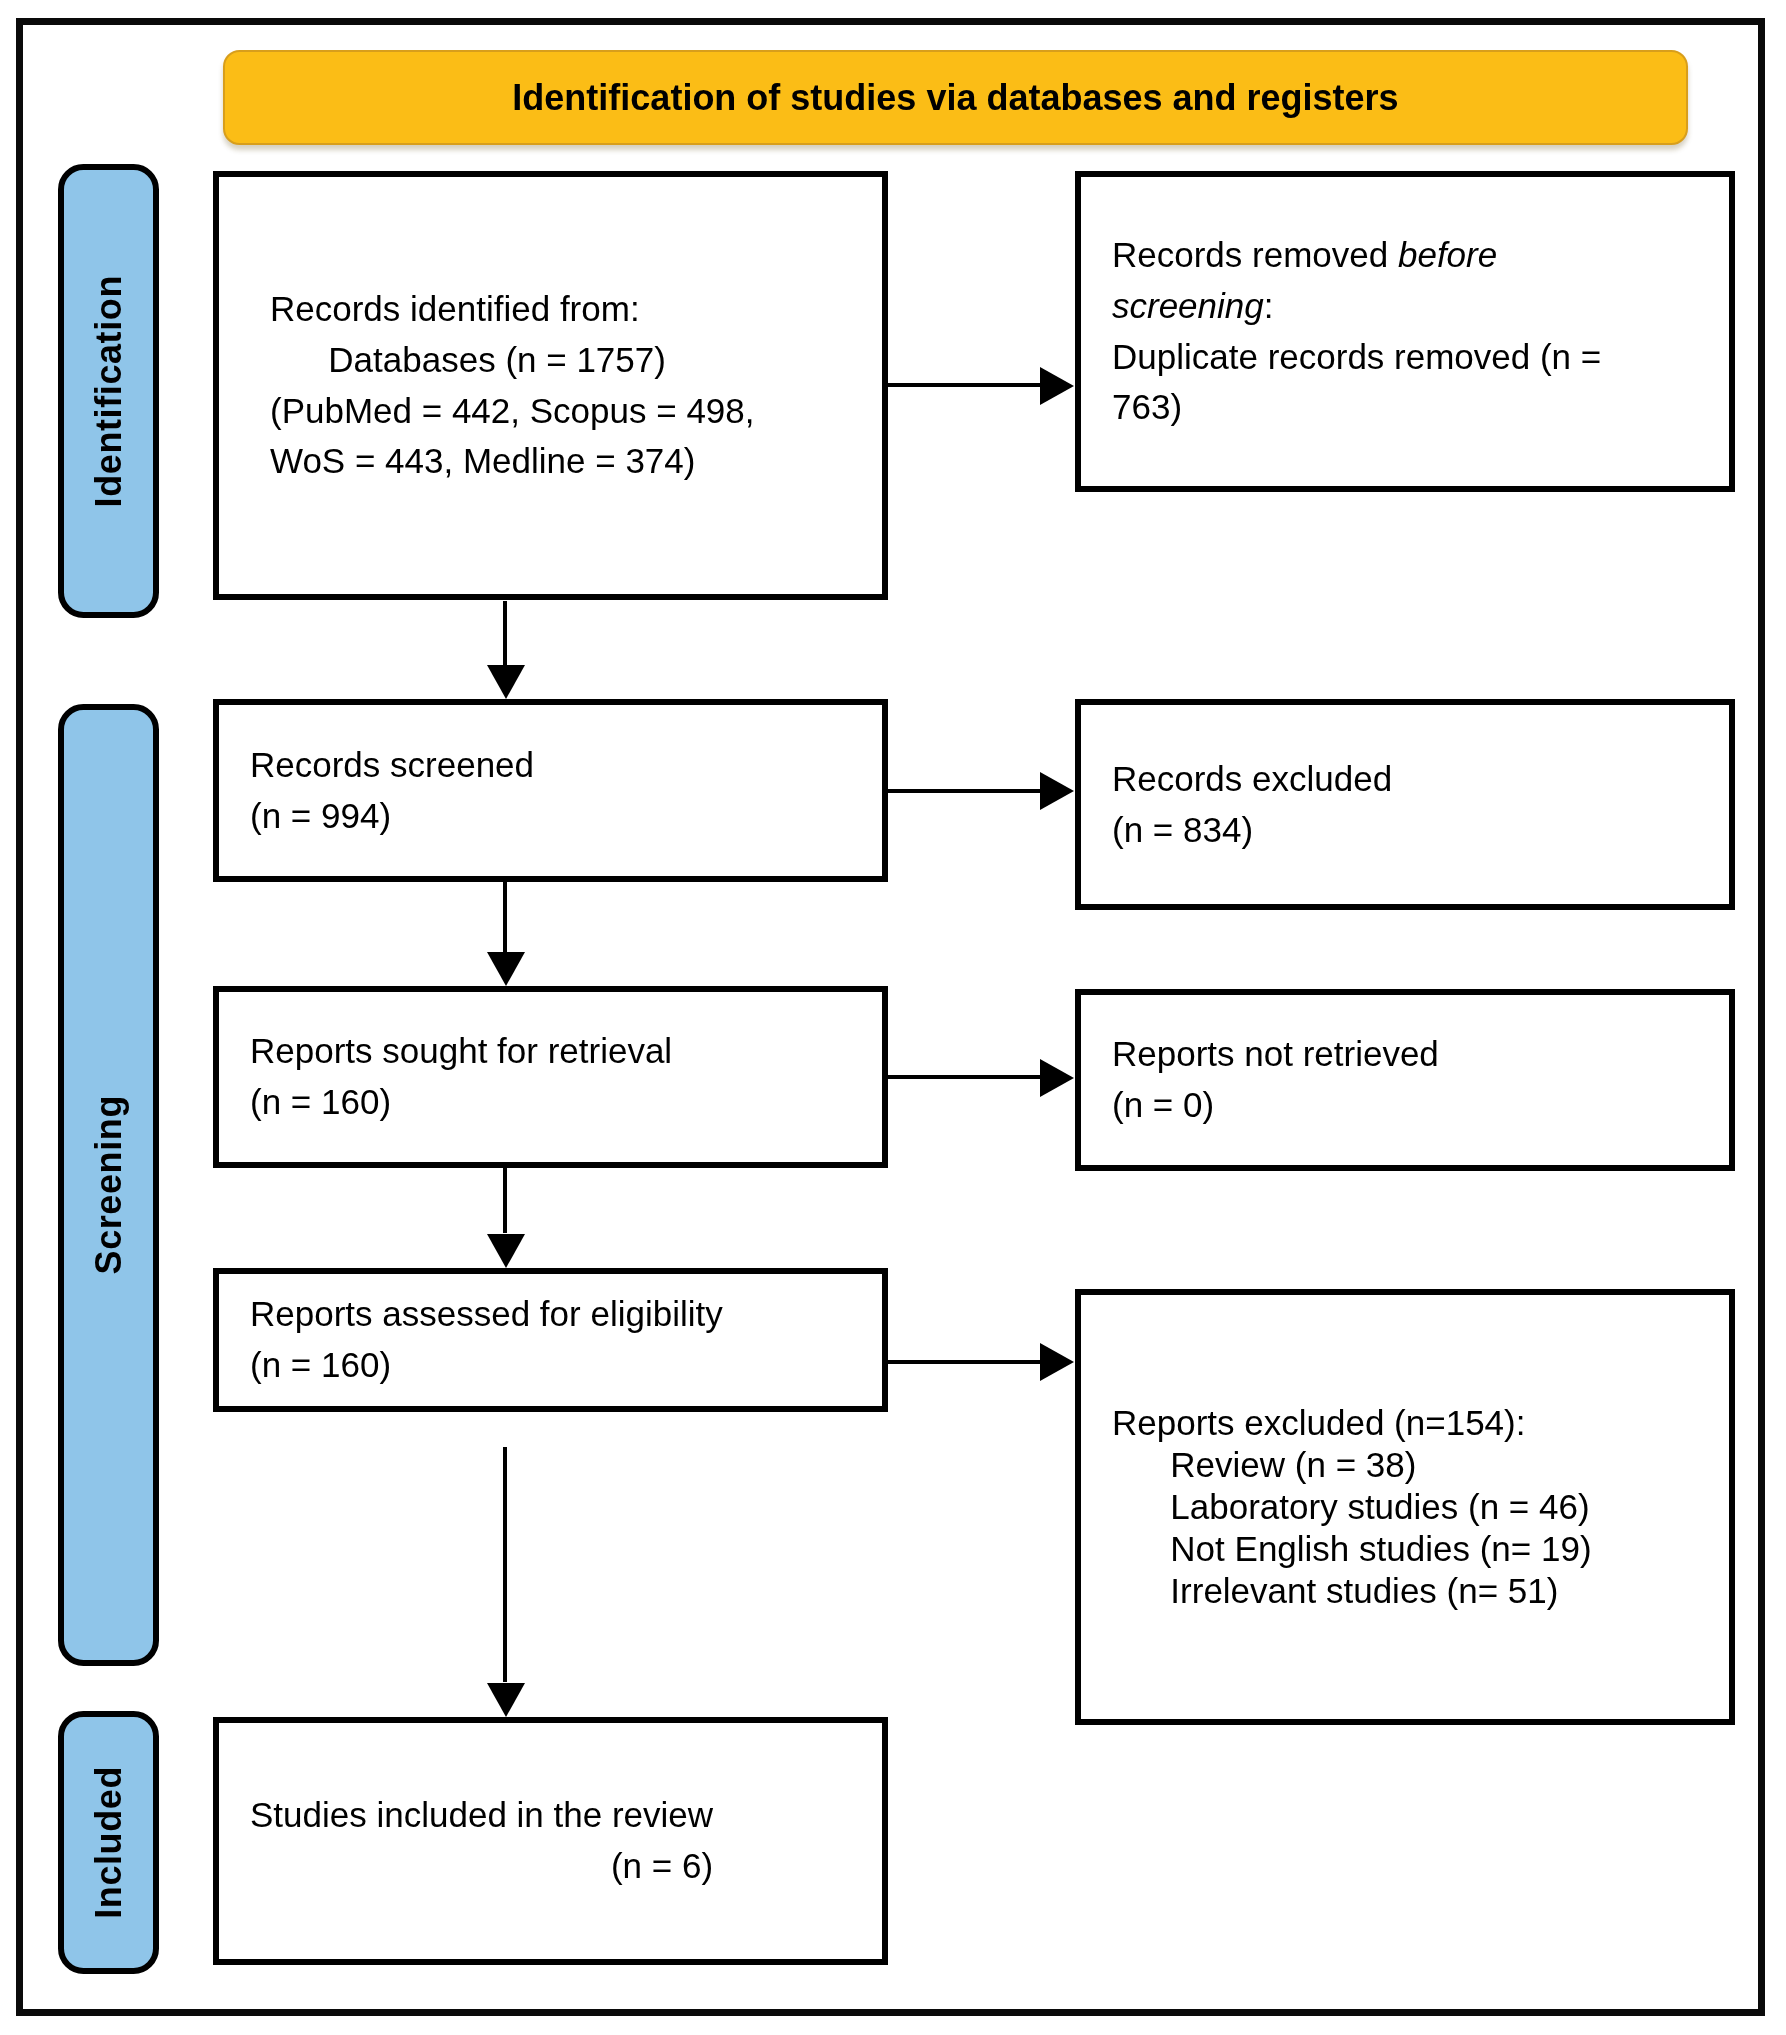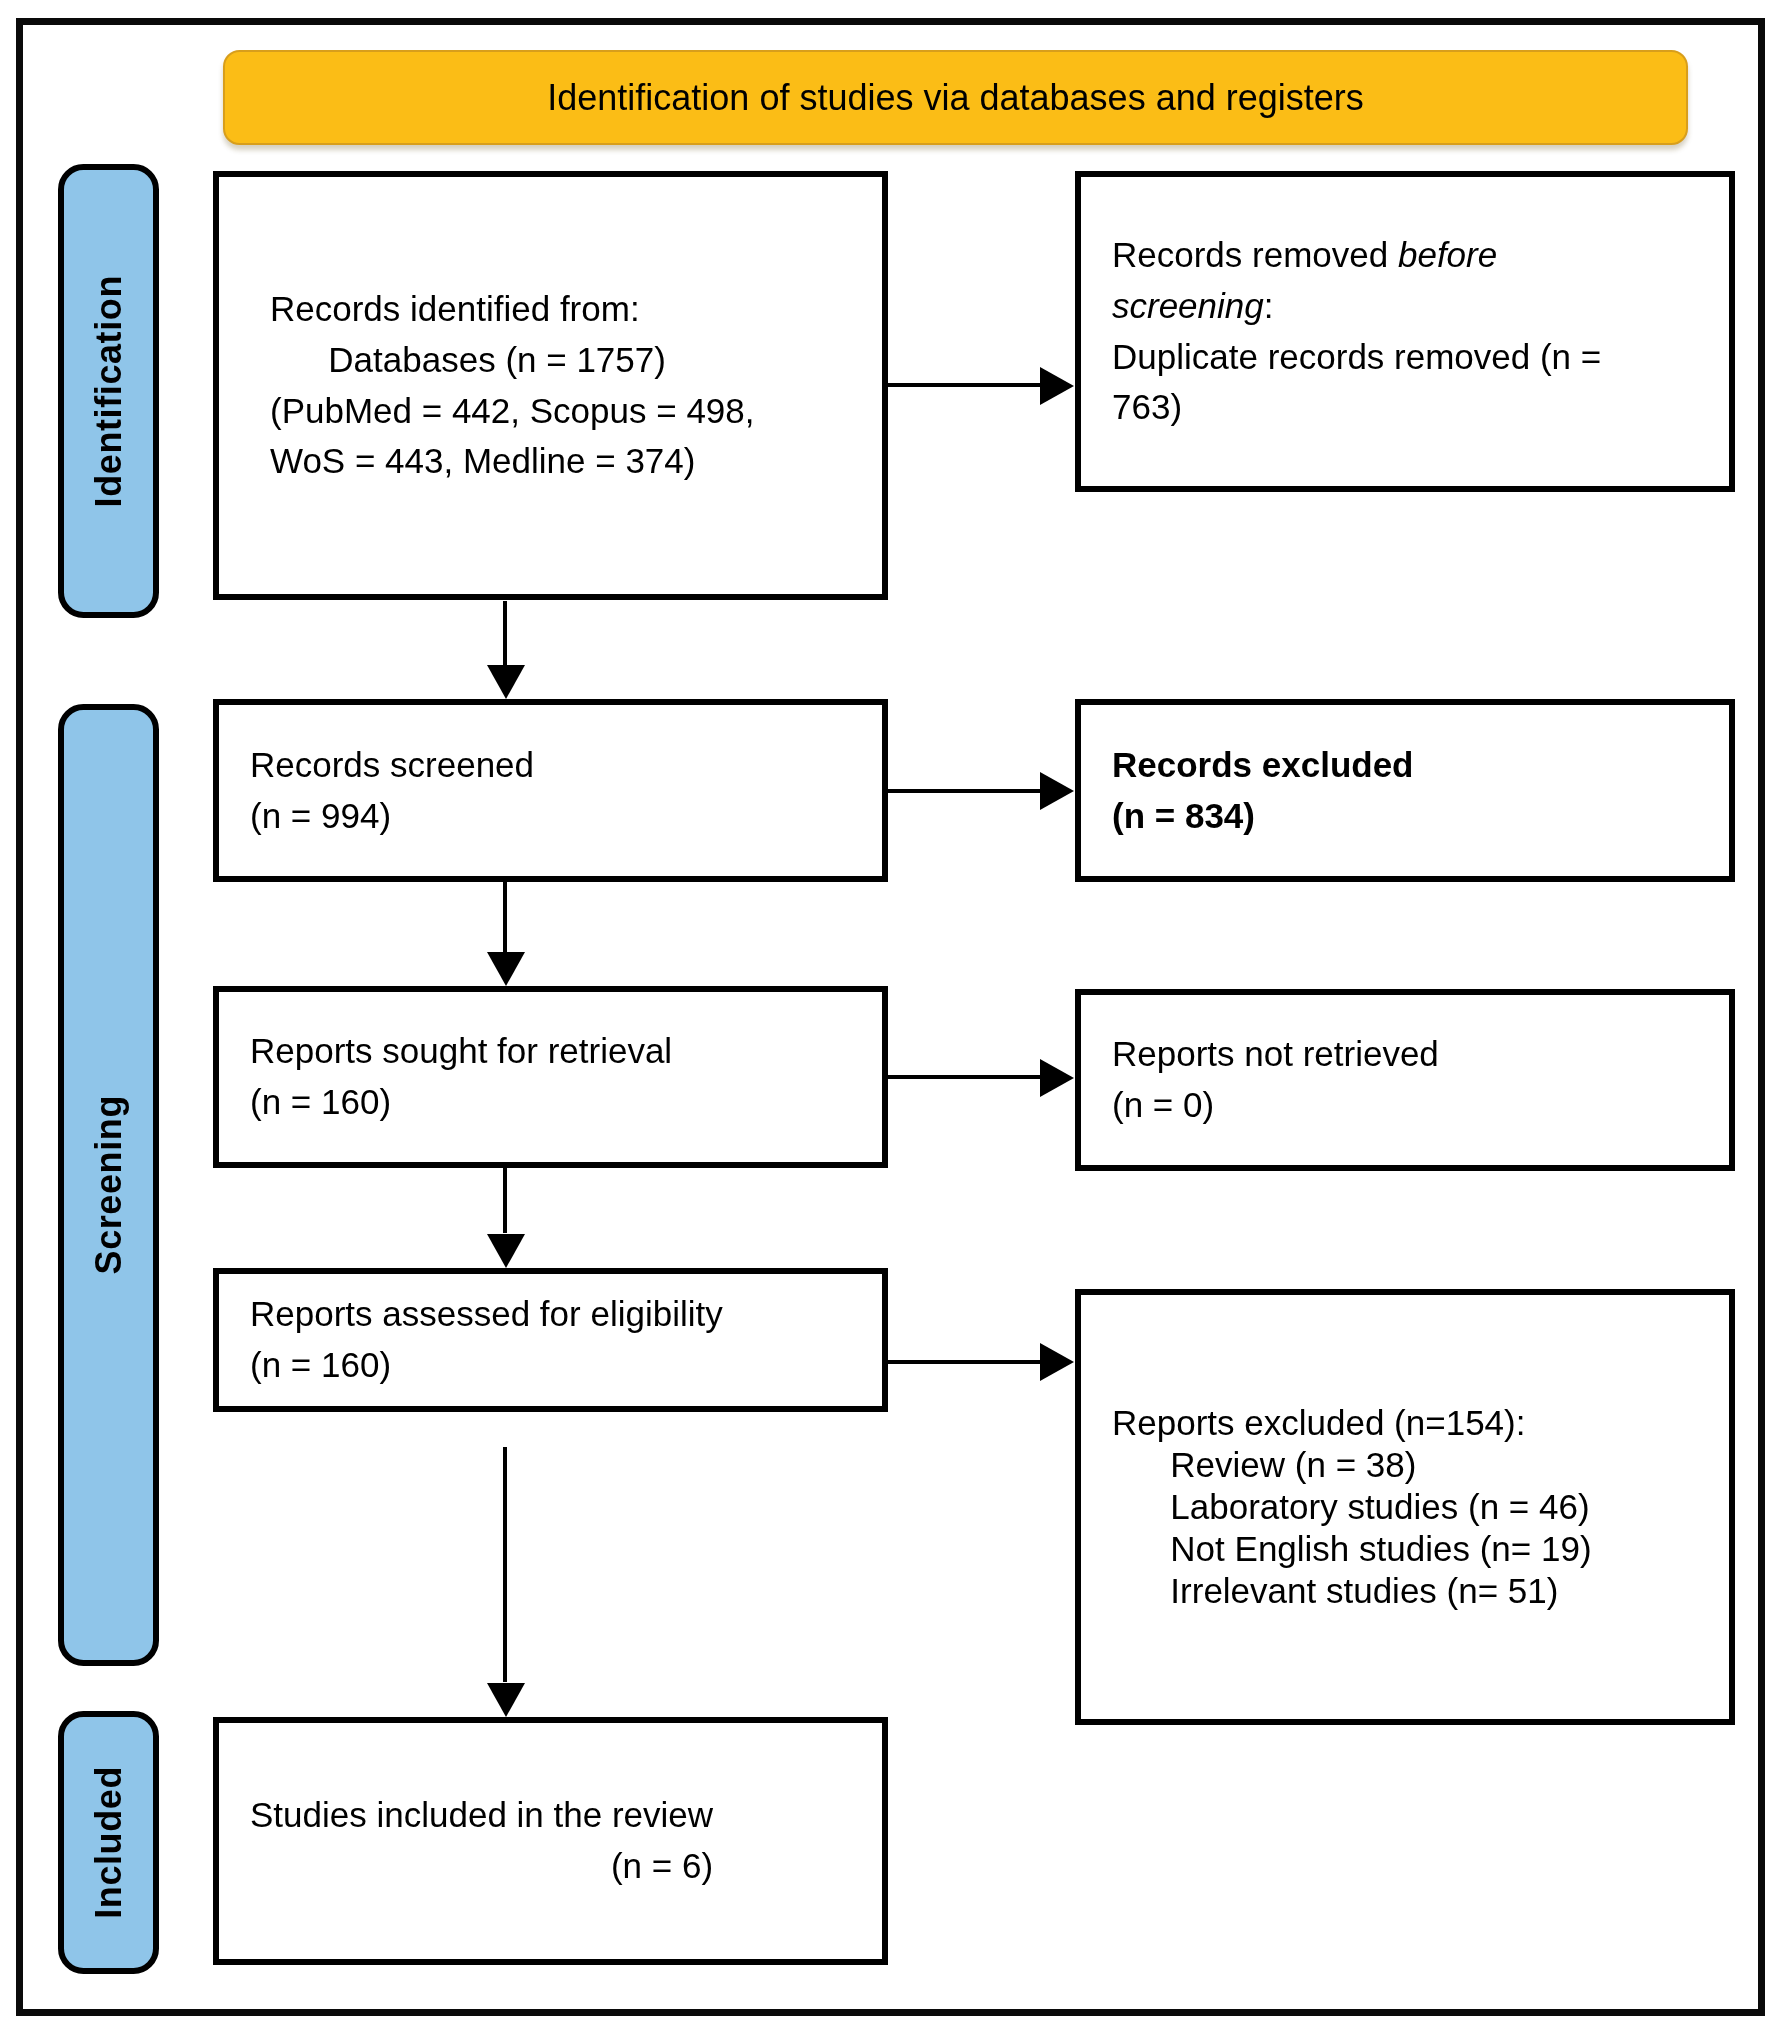--- a/index.html
+++ b/index.html
@@ -16,21 +16,21 @@
     border: 7.2px solid #0a0a0a; box-sizing: border-box;
     background: #fff;
   }
 
   .header {
     position: absolute; left: 223px; top: 50px;
     width: 1465px; height: 95px; box-sizing: border-box;
     background: #FBBD16;
     border: 2.8px solid #D89E1B; border-radius: 16.6px;
     display: flex; align-items: center; justify-content: center;
-    font-weight: normal; font-size: 36px;
+    font-weight: bold; font-size: 36px;
     box-shadow: 0 5px 5.5px rgba(90, 70, 10, 0.25);
   }
 
   .slabel {
     position: absolute; left: 58px; width: 101px; box-sizing: border-box;
     background: #8FC5E9; border: 6.6px solid #000; border-radius: 25.4px;
     display: flex; align-items: center; justify-content: center;
   }
   .slabel span {
     writing-mode: vertical-rl; transform: rotate(180deg);
@@ -47,21 +47,21 @@
     font-size: 35px; line-height: 1.45;
   }
   .box-text { padding: 0 15.5px 0 31px; white-space: pre-line; }
   .box-text em { font-style: italic; }
   .b1 { left: 213px;  top: 171px;  width: 675px; height: 429px; padding-left: 20px; }
   .b2 { left: 213px;  top: 699px; width: 675px; height: 183px; }
   .b3 { left: 213px;  top: 986px; width: 675px; height: 182px; }
   .b4 { left: 213px;  top: 1268px; width: 675px; height: 144px; }
   .b5 { left: 213px;  top: 1717px; width: 675px; height: 248px; text-align: right; }
   .r1 { left: 1075px; top: 171px;  width: 660px; height: 321px; }
-  .r2 { left: 1075px; top: 699px; width: 660px; height: 183px; font-weight: bold; }
+  .r2 { left: 1075px; top: 699px; width: 660px; height: 211px; }
   .r3 { left: 1075px; top: 989px; width: 660px; height: 182px; }
   .r4 { left: 1075px; top: 1265px; width: 660px; height: 436px; line-height: 1.2; margin-top: 24px; }
 
   .vshaft { position: absolute; width: 4.4px; background: #000; left: 503px; }
   .vs1 { top: 601px; height: 65px; }
   .vs2 { top: 882px; height: 70px; }
   .vs3 { top: 1168px; height: 65px; }
   .vs4 { top: 1447px; height: 235px; }
   .vhead {
     position: absolute; left: 487px; width: 0; height: 0;

